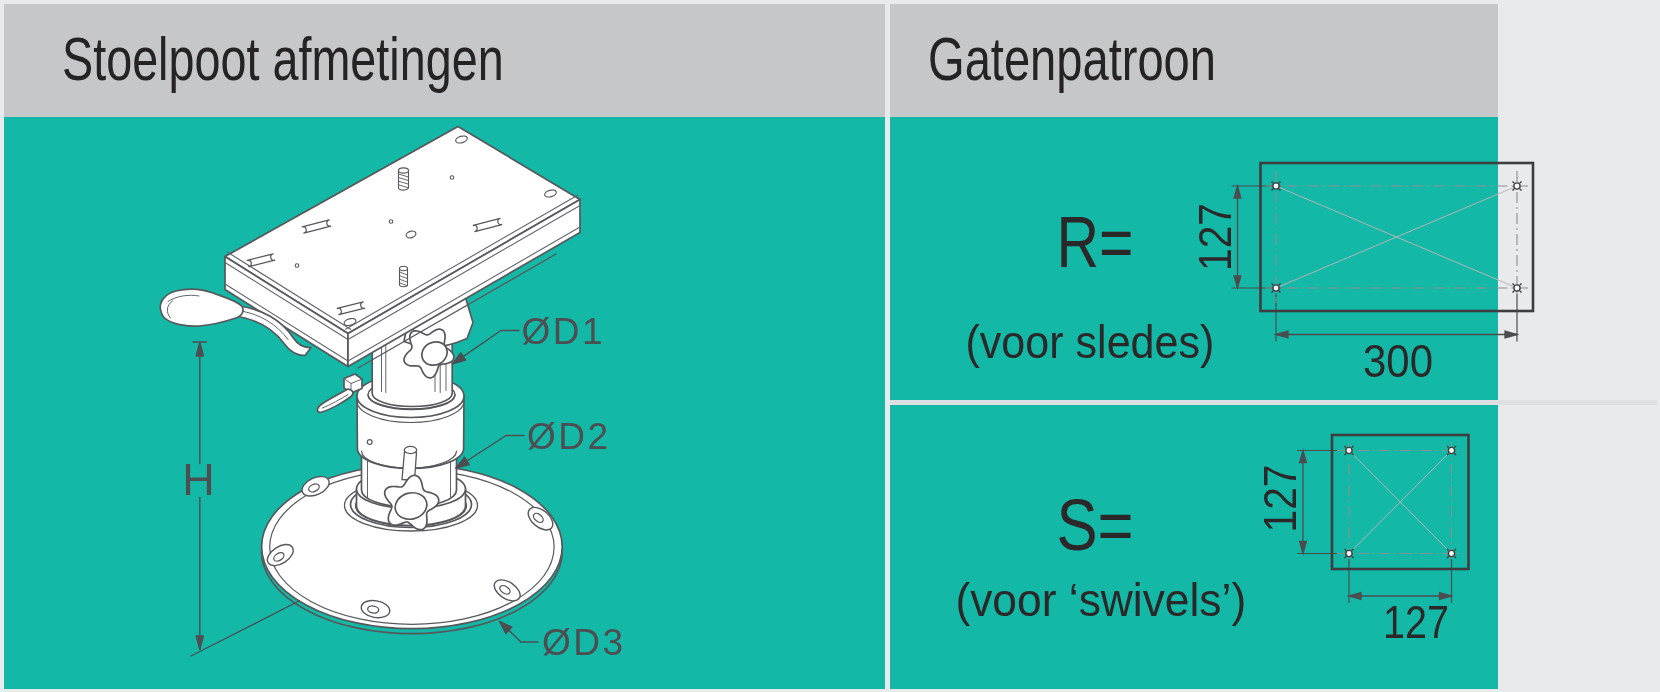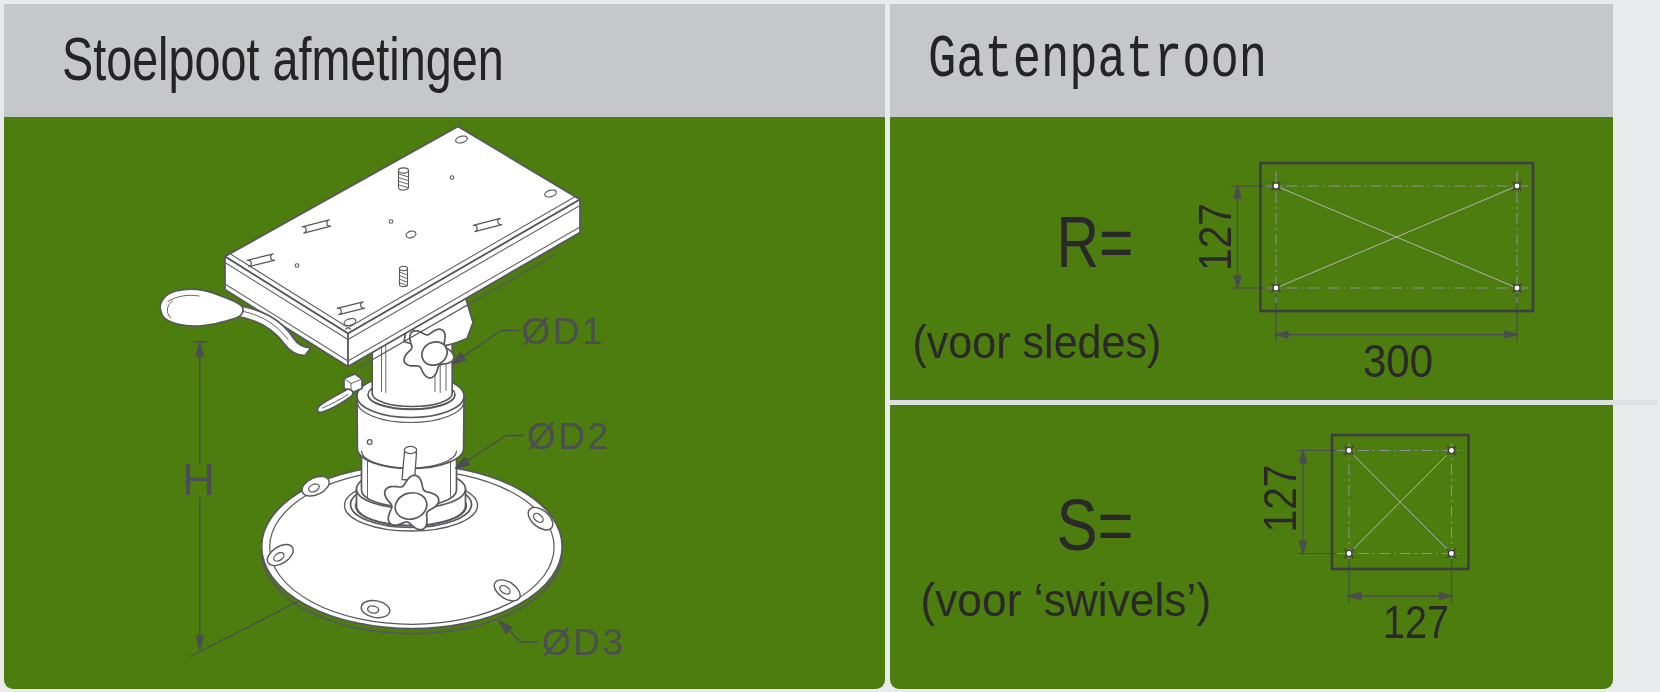--- a/index.html
+++ b/index.html
@@ -1,34 +1,34 @@
 <!DOCTYPE html>
 <html><head>
 <meta charset="utf-8">
 <style>
   html,body { margin:0; padding:0; }
   body { width:1660px; height:692px; position:relative; background:#e9eaec;
          font-family:"Liberation Sans", sans-serif; overflow:hidden; }
-  .panel { position:absolute; background:#4d7c0f;border-radius:9px; }
+  .panel { position:absolute; background:#14b8a6; }
   #panel-left  { left:4px;  top:4px; width:881px;   height:684.5px; }
-  #panel-right { left:890px; top:4px; width:723px; height:684.5px;font-family:Liberation Mono, monospace; }
+  #panel-right { left:890px; top:4px; width:608px; height:684.5px; }
   .header { position:absolute; left:0; top:0; height:113px; width:100%;
              background:#c6c7c9; overflow:hidden; }
   .header .title { display:inline-block; transform-origin:0 50%; white-space:nowrap;
                     font-size:61px; color:#262324; line-height:111px; }
   #panel-left  .title { margin-left:58px; transform:scaleX(0.766); }
   #panel-right .title { margin-left:38px; transform:scaleX(0.772); }
   .divider-h { position:absolute; left:890px; top:400px; width:766.5px; height:4.5px; background:#dedfe2; }
   svg { position:absolute; display:block; }
   #drawing-left { left:4px; top:117.5px; width:881px; height:571px; }
   #pattern-r { left:890px; top:122px; width:766.5px; height:278px; }
   #pattern-s { left:890px; top:404.5px; width:766.5px; height:283.5px; }
   .bigcode { position:absolute; text-align:center; color:#2b2829; font-size:72px; line-height:1; white-space:nowrap; }
   .bigcode span { display:inline-block; }
-  .note { position:absolute; text-align:left; color:#2b2829; font-size:46px; line-height:1; white-space:nowrap; }
+  .note { position:absolute; text-align:center; color:#2b2829; font-size:46px; line-height:1; white-space:nowrap; }
   .note span { display:inline-block; }
   #code-r { left:910px; top:206px; width:371px; }
   #code-r span { transform:scaleX(0.819); }
   #code-s { left:910px; top:489px; width:371px; }
   #code-s span { transform:scaleX(0.856); }
   #note-r { left:904px; top:319px; width:371px; }
   #note-r span { transform:scaleX(0.936); }
   #note-s { left:915px; top:577px; width:371px; }
   #note-s span { transform:scaleX(0.964); }
 </style>

